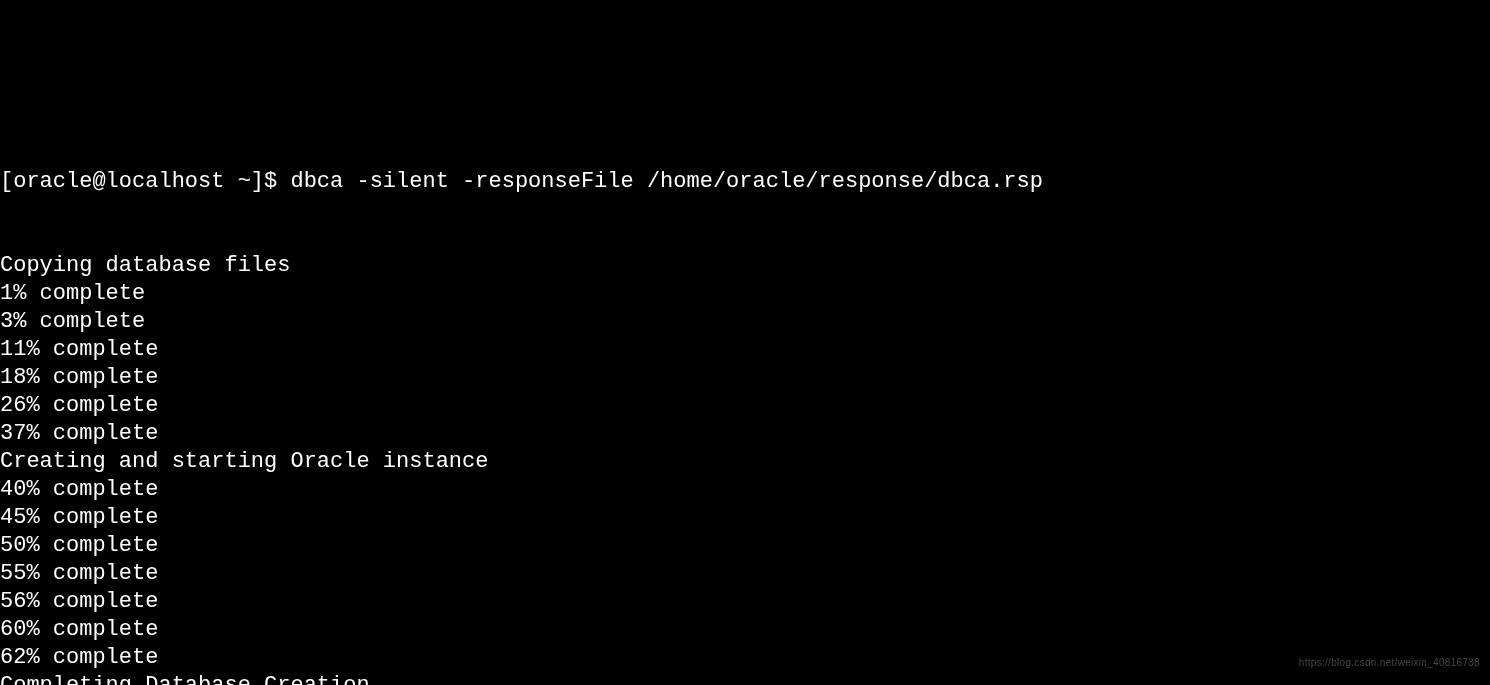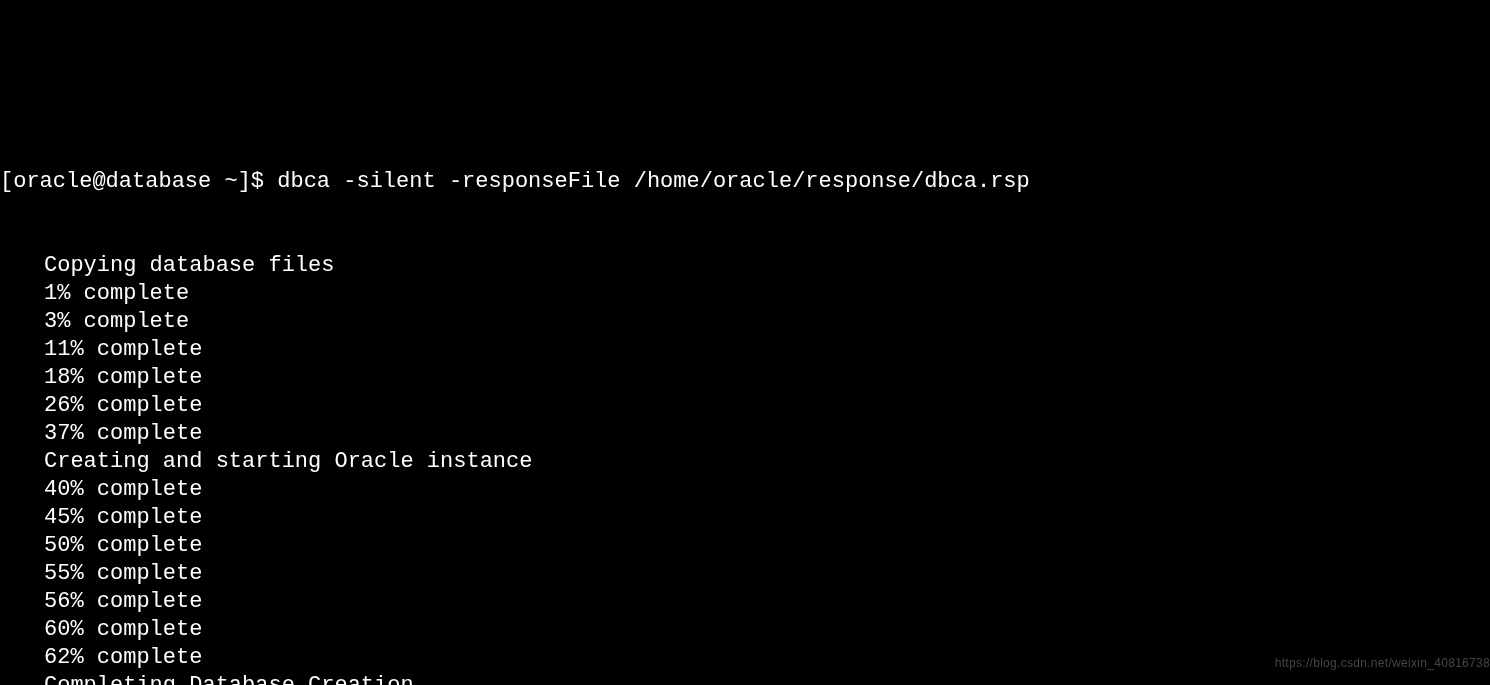--- a/index.html
+++ b/index.html
@@ -29,40 +29,39 @@
   }
   .prompt-symbol {
     color: #ffffff;
   }
   .command {
     color: #ffffff;
     font-family: Liberation Mono, monospace;
   }
   .output {
     color: #ffffff;
-    margin-left: 44px;
   }
   .watermark {
     position: absolute;
     bottom: 8px;
-    right: 0;
+    right: 10px;
     color: #6b6b6b;
-    font-size: 12px;
+    font-size: 10px;
     font-family: Arial, sans-serif;
     opacity: 0.65;
     letter-spacing: 0.3px;
   }
 </style>
 </head>
 <body>
 
 
 
 <div class="terminal">
-  <div class="line"><span class="prompt-user-host">[oracle@database ~]</span><span class="prompt-symbol">$ </span><span class="command">dbca -silent -responseFile /home/oracle/response/dbca.rsp</span></div>
+  <div class="line"><span class="prompt-user-host">[oracle@localhost ~]</span><span class="prompt-symbol">$ </span><span class="command">dbca -silent -responseFile /home/oracle/response/dbca.rsp</span></div>
   <div id="output-container"><div class="line output">Copying database files</div><div class="line output">1% complete</div><div class="line output">3% complete</div><div class="line output">11% complete</div><div class="line output">18% complete</div><div class="line output">26% complete</div><div class="line output">37% complete</div><div class="line output">Creating and starting Oracle instance</div><div class="line output">40% complete</div><div class="line output">45% complete</div><div class="line output">50% complete</div><div class="line output">55% complete</div><div class="line output">56% complete</div><div class="line output">60% complete</div><div class="line output">62% complete</div><div class="line output">Completing Database Creation</div></div>
   
 </div>
 
 <div class="watermark">https://blog.csdn.net/weixin_40816738</div>
 
 
 
 
 </body></html>

